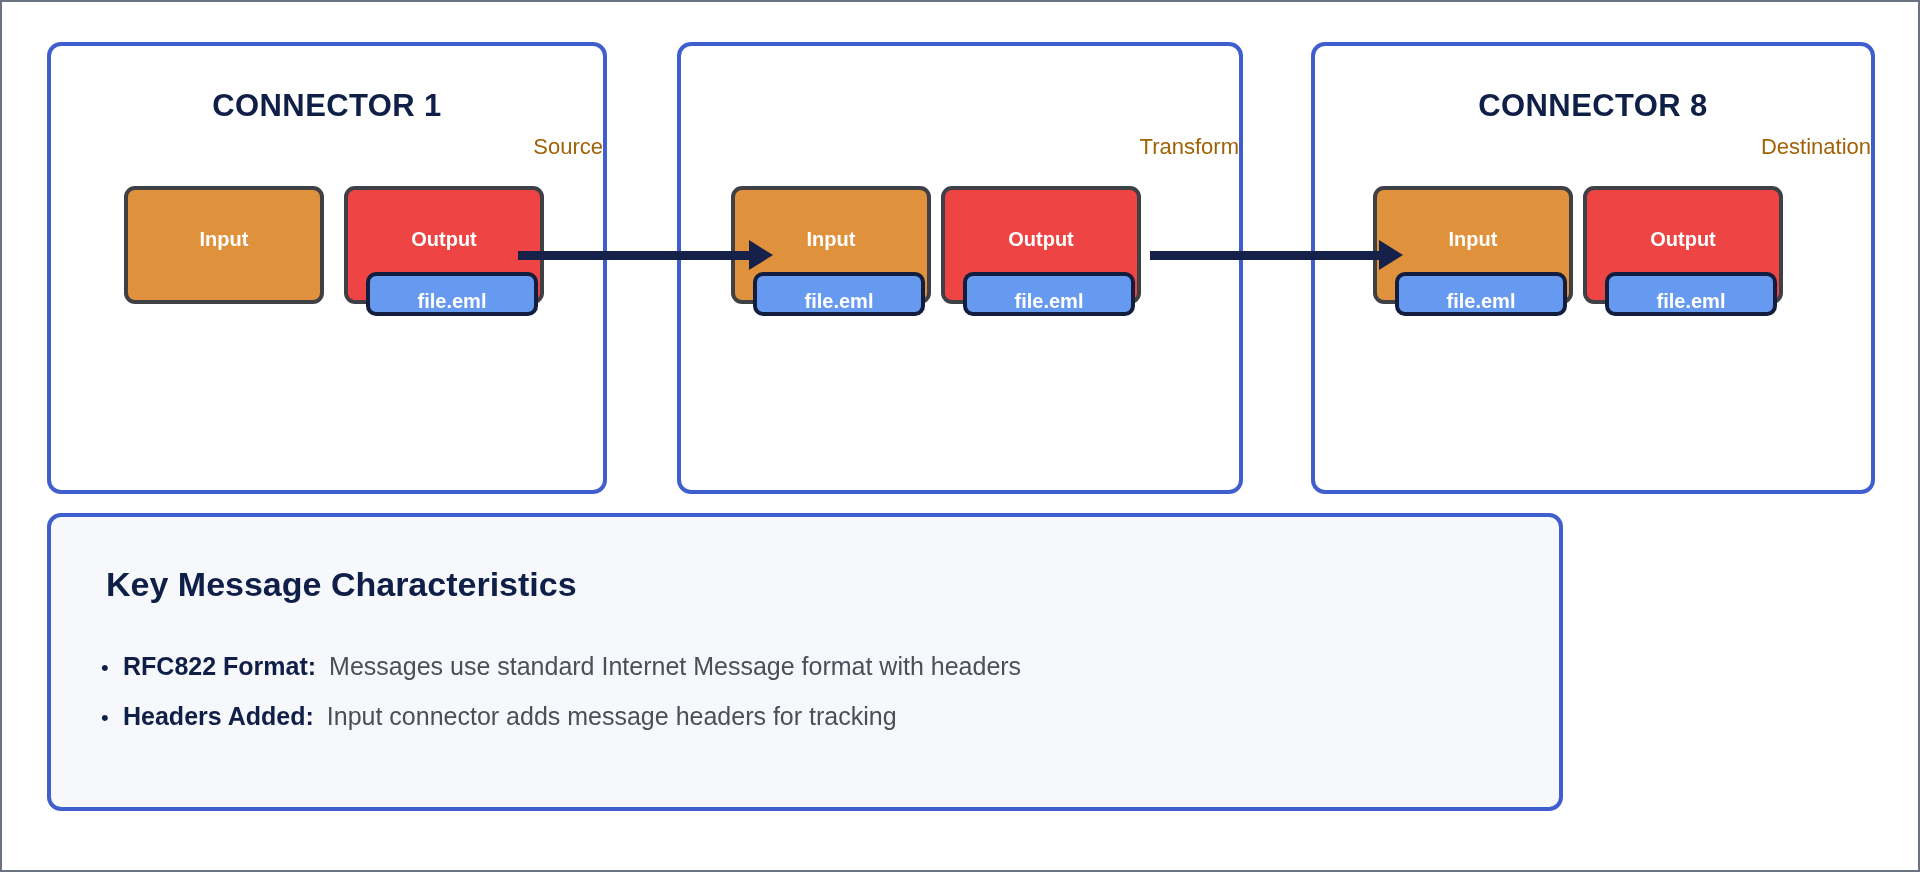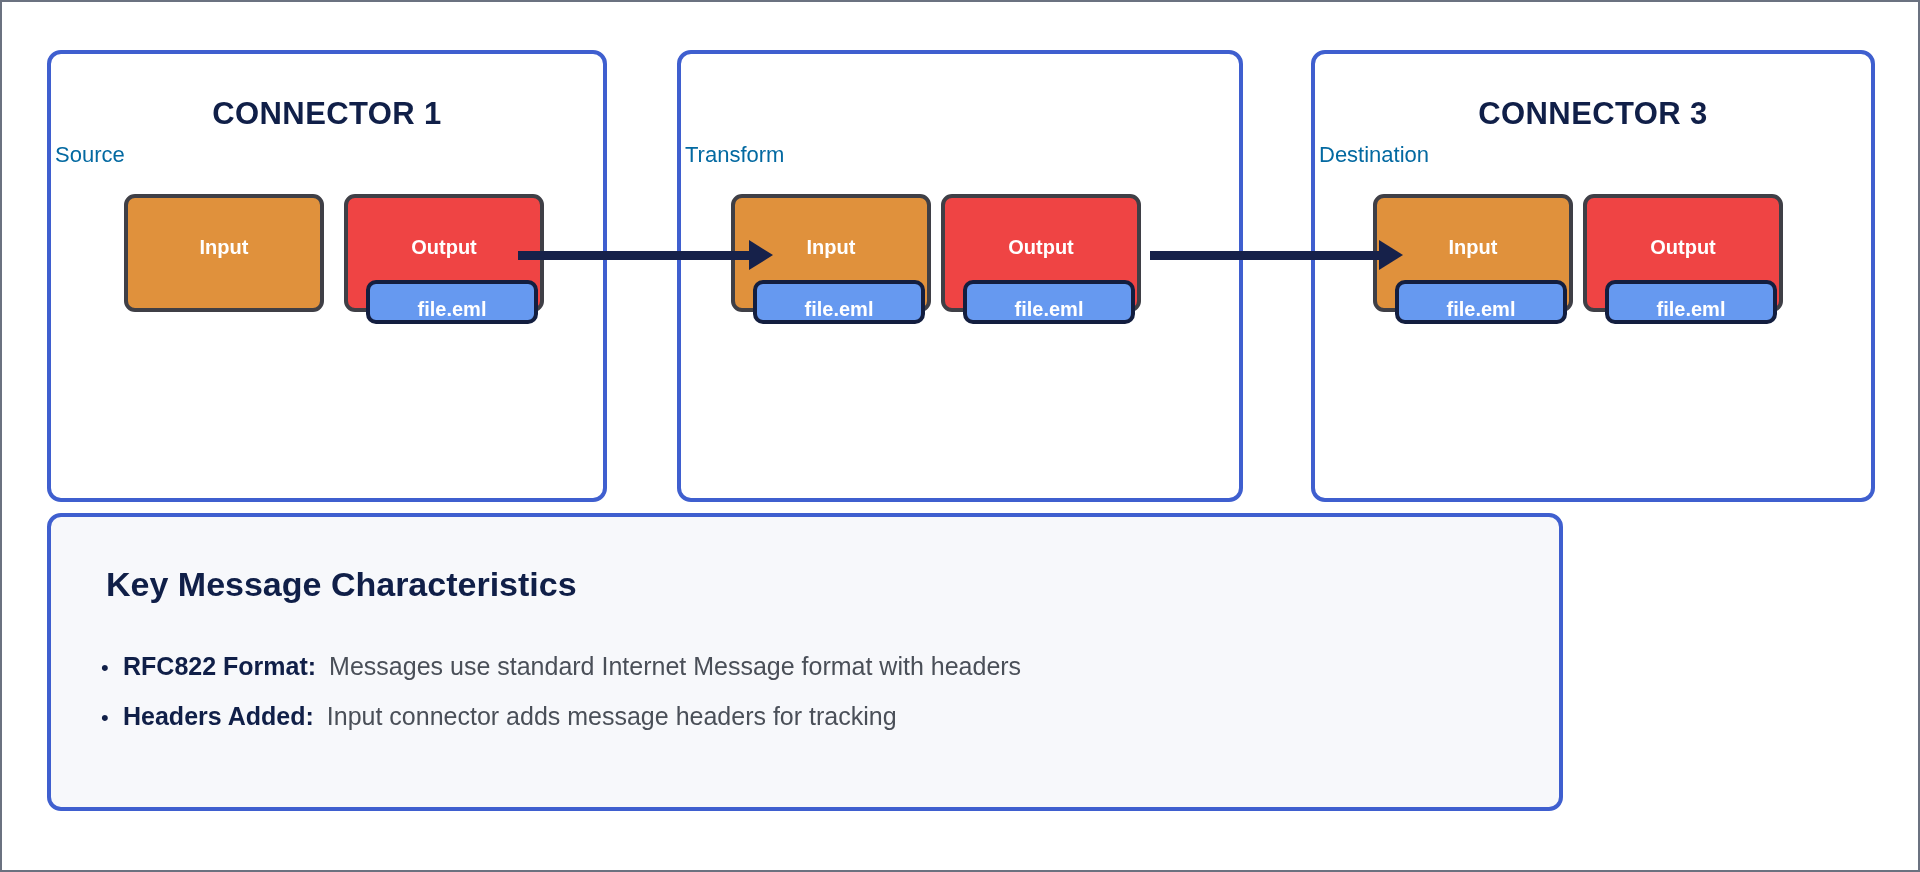--- a/index.html
+++ b/index.html
@@ -18,44 +18,43 @@
 
   
   .panel {
     position: absolute;
     top: 40px;
     height: 452px;
     background: #ffffff;
     border: 4px solid #3f5fcf;
     border-radius: 14px;
     z-index: 2;
-    margin-top: 8px;
   }
   #panel-1 { left: 45px;   width: 560px; }
   #panel-2 { left: 675px;  width: 566px; }
   #panel-3 { left: 1309px; width: 564px; }
 
   .panel-title {
     position: absolute;
     left: 0; right: 0;
     top: 42px;
     text-align: center;
     font-size: 31px;
     font-weight: bold;
     letter-spacing: 0.4px;
     color: #101f48;
   }
   .panel-subtitle {
     position: absolute;
-    left: 4px; right: 0;
+    left: 13px; right: 0;
     top: 88px;
-    text-align: left;
+    text-align: right;
     font-size: 22px;
     font-weight: normal;
-    color: #0369a1;
+    color: #a16207;
   }
 
   
   .io-row {
     position: absolute;
     top: 140px;
     left: 0; right: 0;
     height: 190px;
   }
   .io-box {
@@ -217,21 +216,21 @@
       <div class="io-box output" id="p2-output">
         <div class="io-label">Output</div>
       </div>
       <div class="file-badge" id="p2-badge-out">
         <span>file.eml</span>
       </div>
     </div>
   </div>
 
   <div class="panel" id="panel-3">
-    <div class="panel-title">CONNECTOR 3</div>
+    <div class="panel-title">CONNECTOR 8</div>
     <div class="panel-subtitle">Destination</div>
 
     <div class="io-row">
       <div class="io-box input" id="p3-input">
         <div class="io-label">Input</div>
       </div>
       <div class="file-badge" id="p3-badge-in">
         <span>file.eml</span>
       </div>
 

